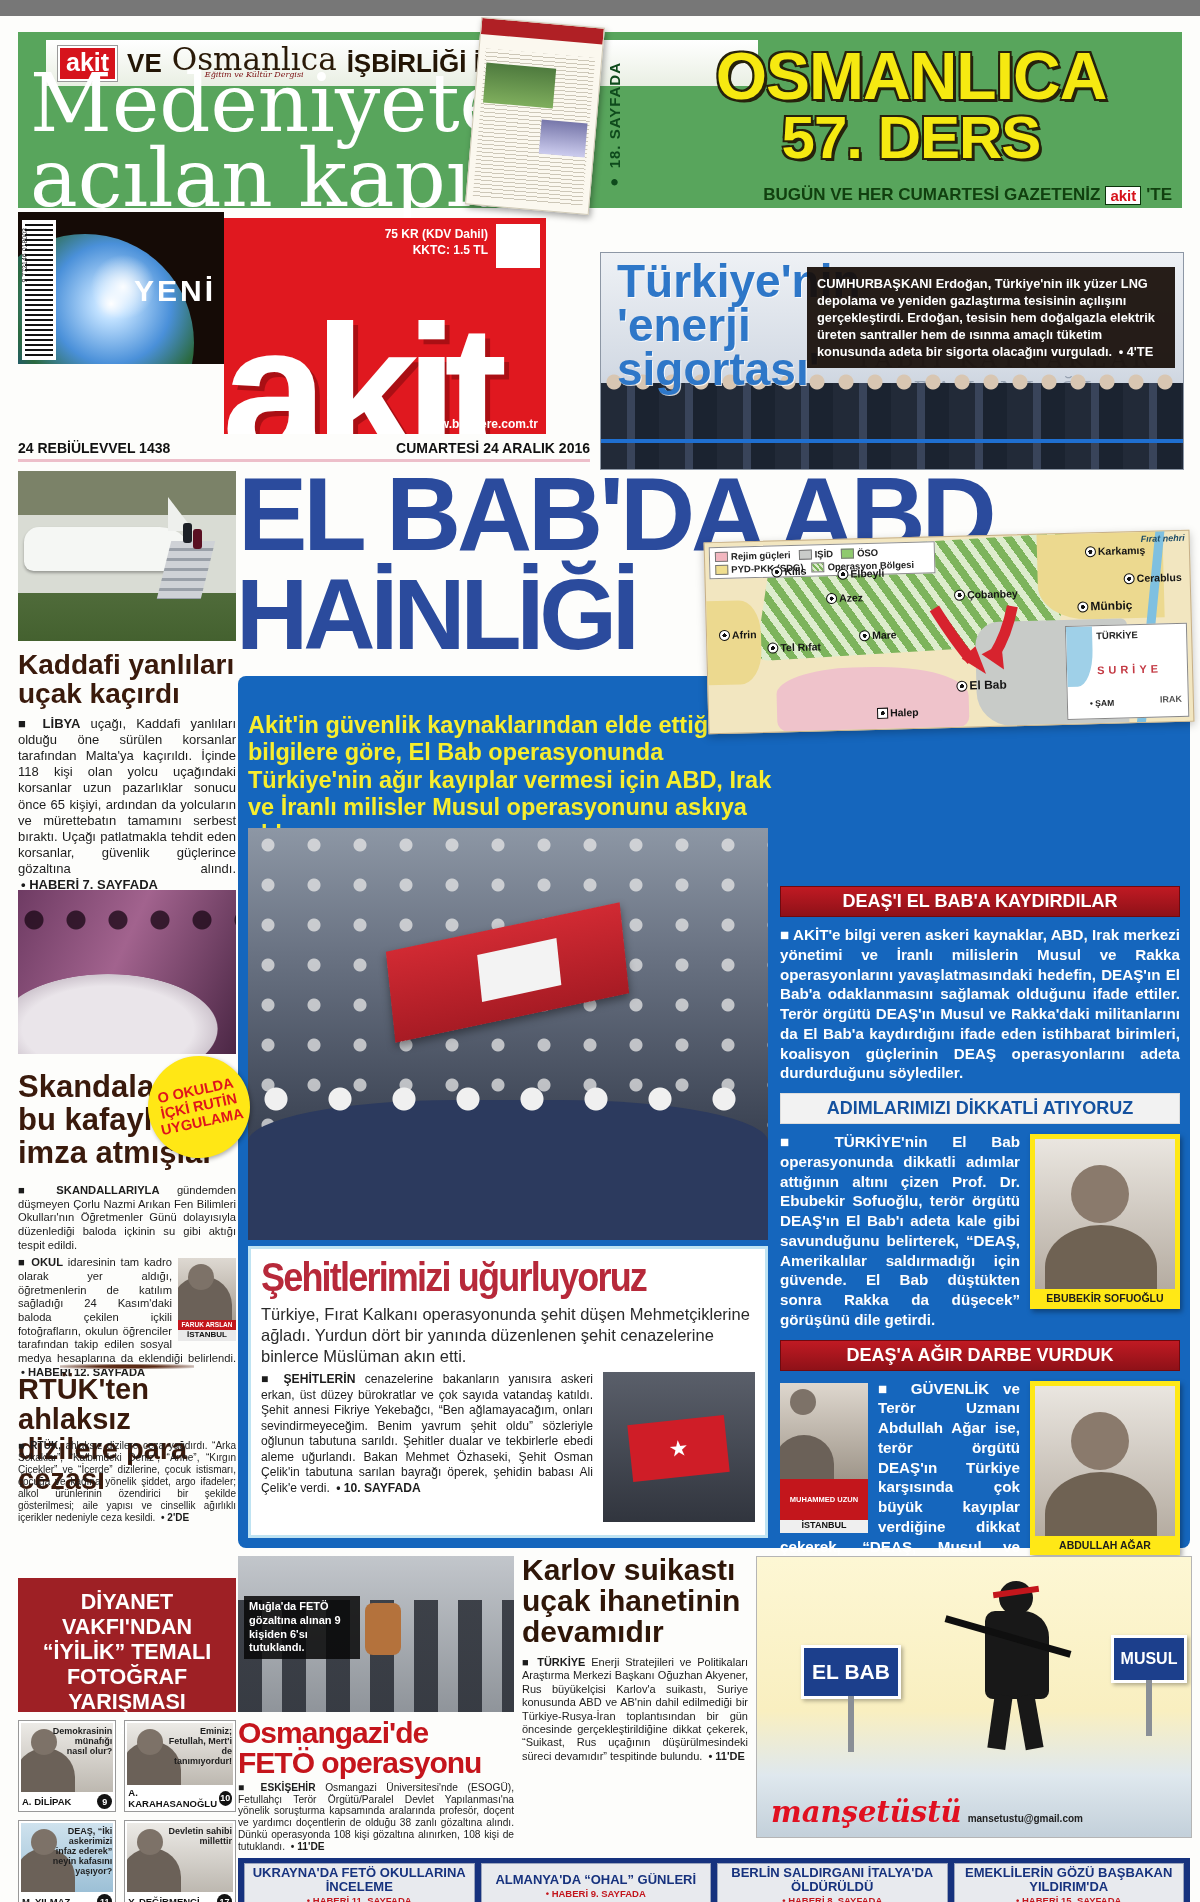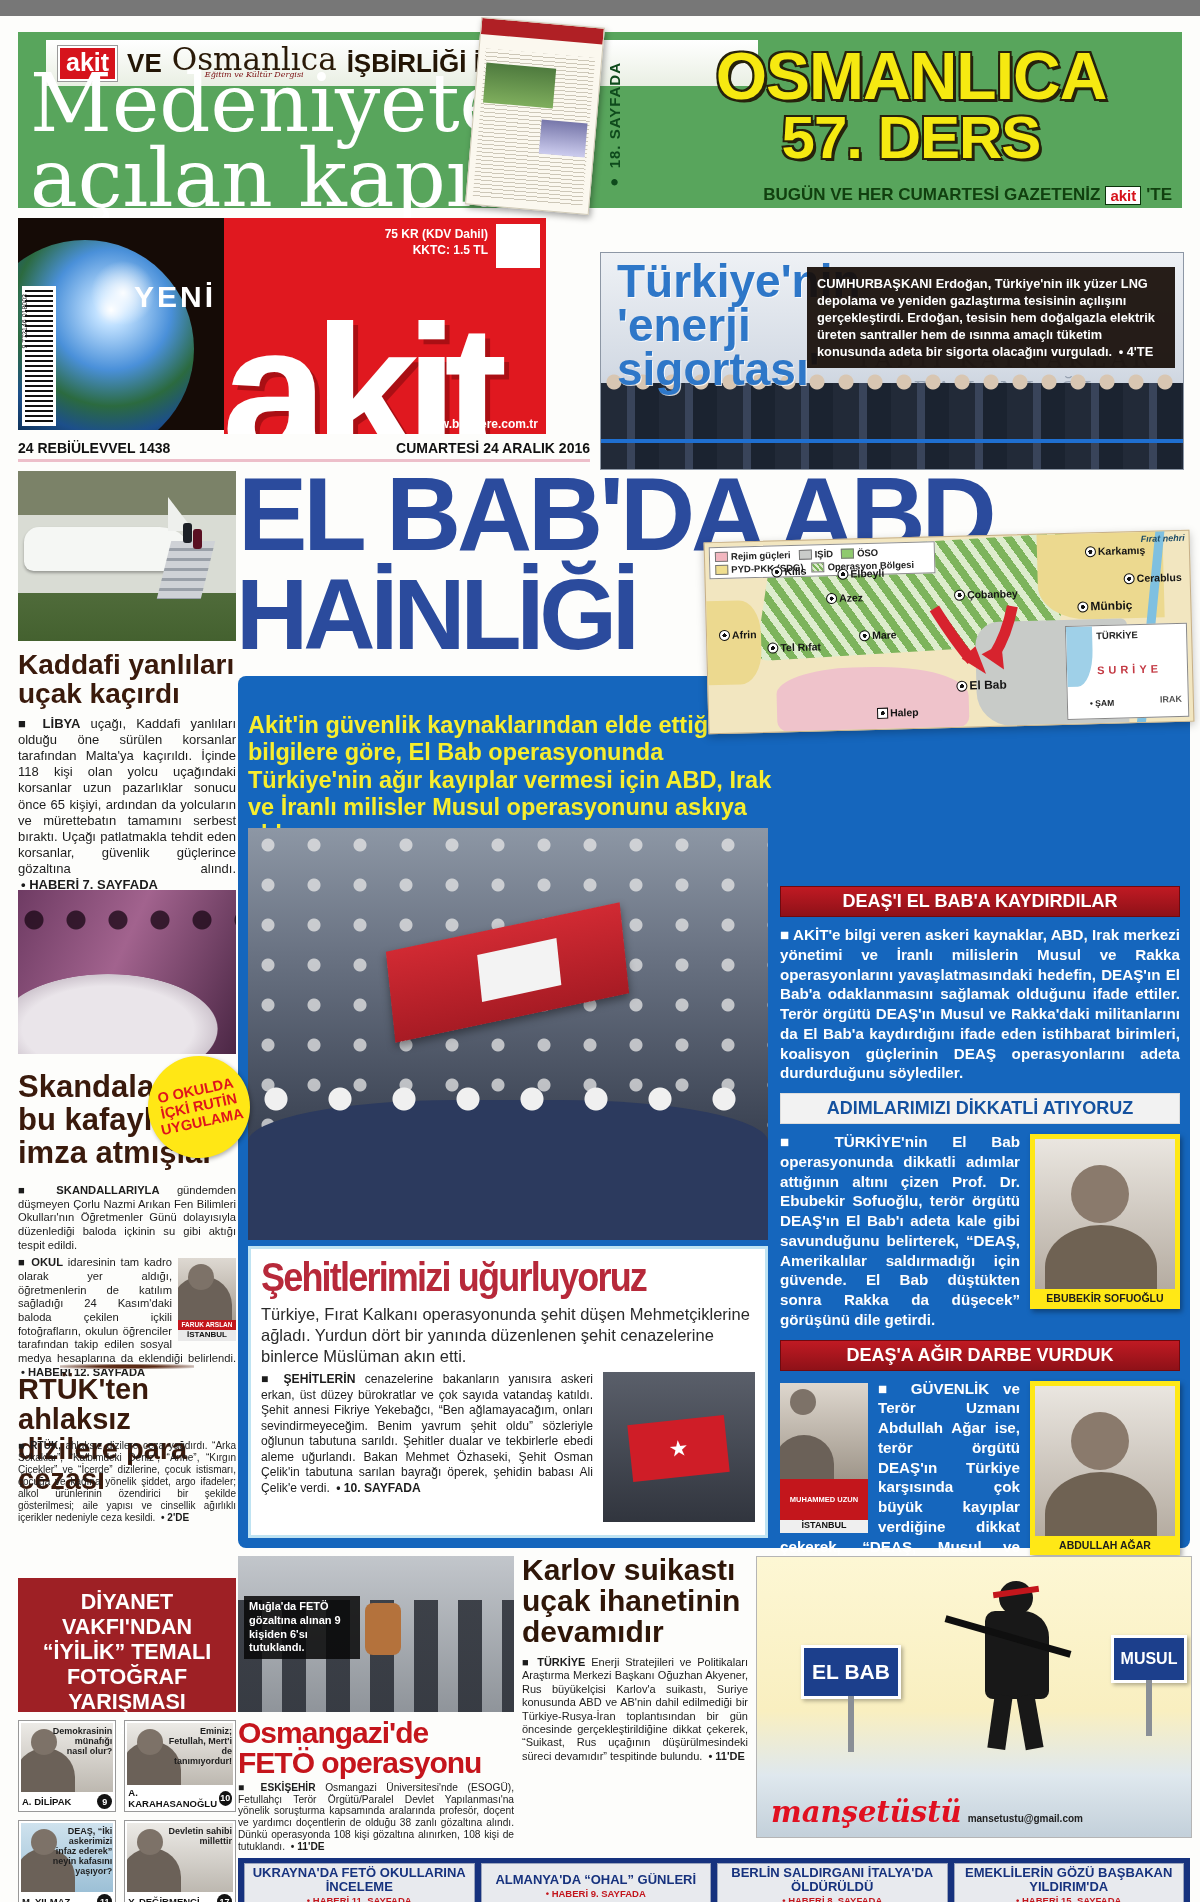--- a/index.html
+++ b/index.html
@@ -30,21 +30,21 @@
   .vert-ref{left:588px;top:30px;writing-mode:vertical-rl;transform:rotate(180deg);
      color:#0e4a1c;font-weight:900;font-size:15px;letter-spacing:1px;}
   .osm-title{left:630px;right:8px;top:12px;text-align:center;color:#f6e911;font-weight:900;
      letter-spacing:-1px;text-shadow:3px 3px 0 #26220c,-2px -2px 0 #26220c,2px -2px 0 #26220c,-2px 2px 0 #26220c;}
   .osm-title .l1{font-size:66px;line-height:64px;}
   .osm-title .l2{font-size:60px;line-height:60px;}
   .banner-footer{right:10px;bottom:3px;color:#11400f;font-weight:900;font-size:17px;display:flex;align-items:center;gap:5px;}
   .akit-chip-sm{background:#fff;color:#d6131c;font-weight:900;font-size:15px;padding:0 4px;border:1px solid #0a330a;}
 
   
-  .mast-dark{left:18px;top:202px;width:206px;height:212px;background:#150b06;overflow:hidden;}
+  .mast-dark{left:18px;top:196px;width:206px;height:152px;background:#150b06;overflow:hidden;}
   .earth{position:absolute;left:-42px;top:22px;width:218px;height:218px;border-radius:50%;
      background:radial-gradient(circle at 62% 32%,#ffffff 0%,#bfe0ff 8%,#4a90d9 30%,#2b6a3f 48%,#1c4f8a 62%,#07203c 85%);}
   .earth-glare{position:absolute;left:70px;top:40px;width:70px;height:70px;border-radius:50%;
      background:radial-gradient(circle,rgba(255,255,255,.95) 0%,rgba(255,255,255,0) 65%);}
   .barcode{position:absolute;left:4px;bottom:4px;width:34px;height:140px;background:#fff;padding:4px 3px;box-sizing:border-box;}
   .barcode .bars{width:100%;height:100%;background:repeating-linear-gradient(0deg,#111 0 2px,#fff 2px 5px);}
   .barcode .num{position:absolute;left:-1px;top:8px;writing-mode:vertical-rl;transform:rotate(180deg);font-size:7px;color:#111;}
   .yeni{position:absolute;right:8px;top:62px;color:#fff;font-weight:900;font-size:30px;letter-spacing:3px;}
   .mast-red{left:224px;top:202px;width:322px;height:216px;background:#e0181f;overflow:hidden;}
   .akit-logo{position:absolute;left:-2px;bottom:-52px;color:#fff;font-weight:900;font-size:190px;line-height:1;

